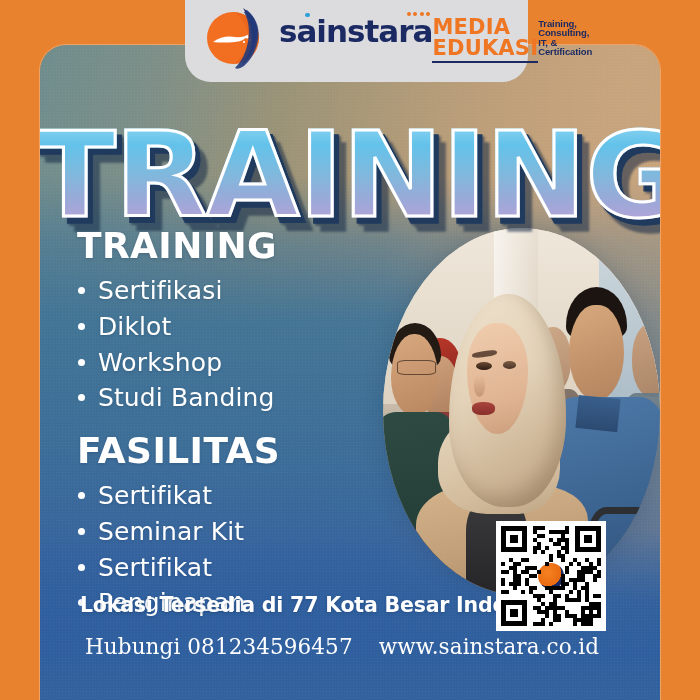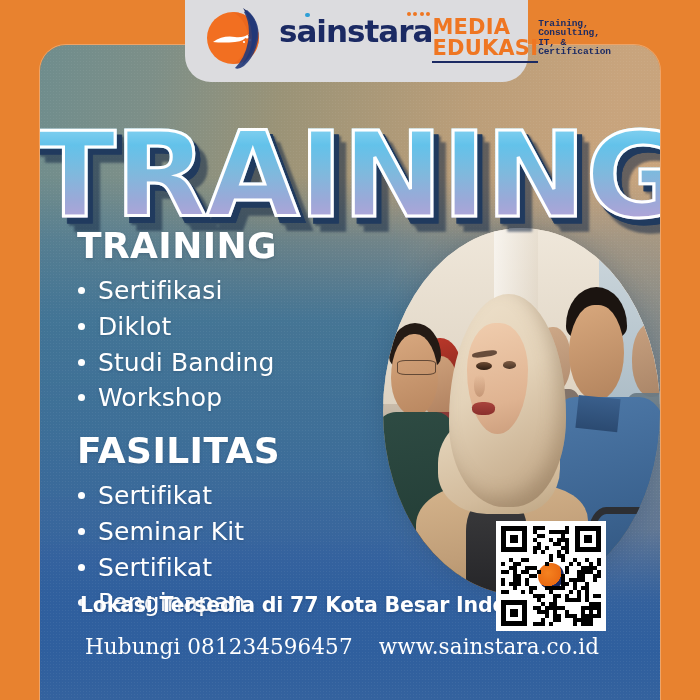--- a/index.html
+++ b/index.html
@@ -76,21 +76,21 @@
   .brand-dots { position:absolute; right:2px; top:-4px; display:flex; gap:2.5px; }
   .brand-dots i { width:4px; height:4px; border-radius:50%; background:#ef7622; display:block; }
   .brand-dot-i { position:absolute; left:26px; top:-3px; width:4.5px; height:4.5px; border-radius:50%; background:#2f9fd6; }
   .brand2 {
     font-size:21px; font-weight:bold; color:#ef7622; letter-spacing:.2px;
     font-family:"DejaVu Sans", sans-serif; margin-top:1px;
     border-bottom:2px solid #1b2a63; padding-bottom:2px; display:inline-block;
   }
   .brand3 {
     font-size:9.5px; font-weight:bold; color:#1b2a63; margin-top:3px;
-    font-family:Liberation Mono, monospace; letter-spacing:-.1px;
+    font-family:Liberation Sans, sans-serif; letter-spacing:-.1px;
   }
 
   
   #title-wrap { position:absolute; left:0; right:0; top:76px; text-align:right; z-index:6; }
   #training-title {
     display:inline-block;
     font-family:"DejaVu Sans", sans-serif;
     font-weight:bold;
     font-size:118px;
     line-height:.92;
@@ -305,22 +305,22 @@
 
   <div id="title-wrap">
     <span id="training-title">TRAINING</span>
   </div>
 
   <div id="content">
     <div class="sec-head" id="program-head">TRAINING</div>
     <ul class="plist" id="program-list">
       <li>Sertifikasi</li>
       <li>Diklot</li>
+      <li>Workshop</li>
       <li>Studi Banding</li>
-      <li>Workshop</li>
     </ul>
 
     <div class="sec-head" id="fasilitas-head">FASILITAS</div>
     <ul class="plist" id="fasilitas-list">
       <li>Sertifikat</li>
       <li>Seminar Kit</li>
       <li>Sertifikat</li>
       <li>Penginapan</li>
     </ul>
 

